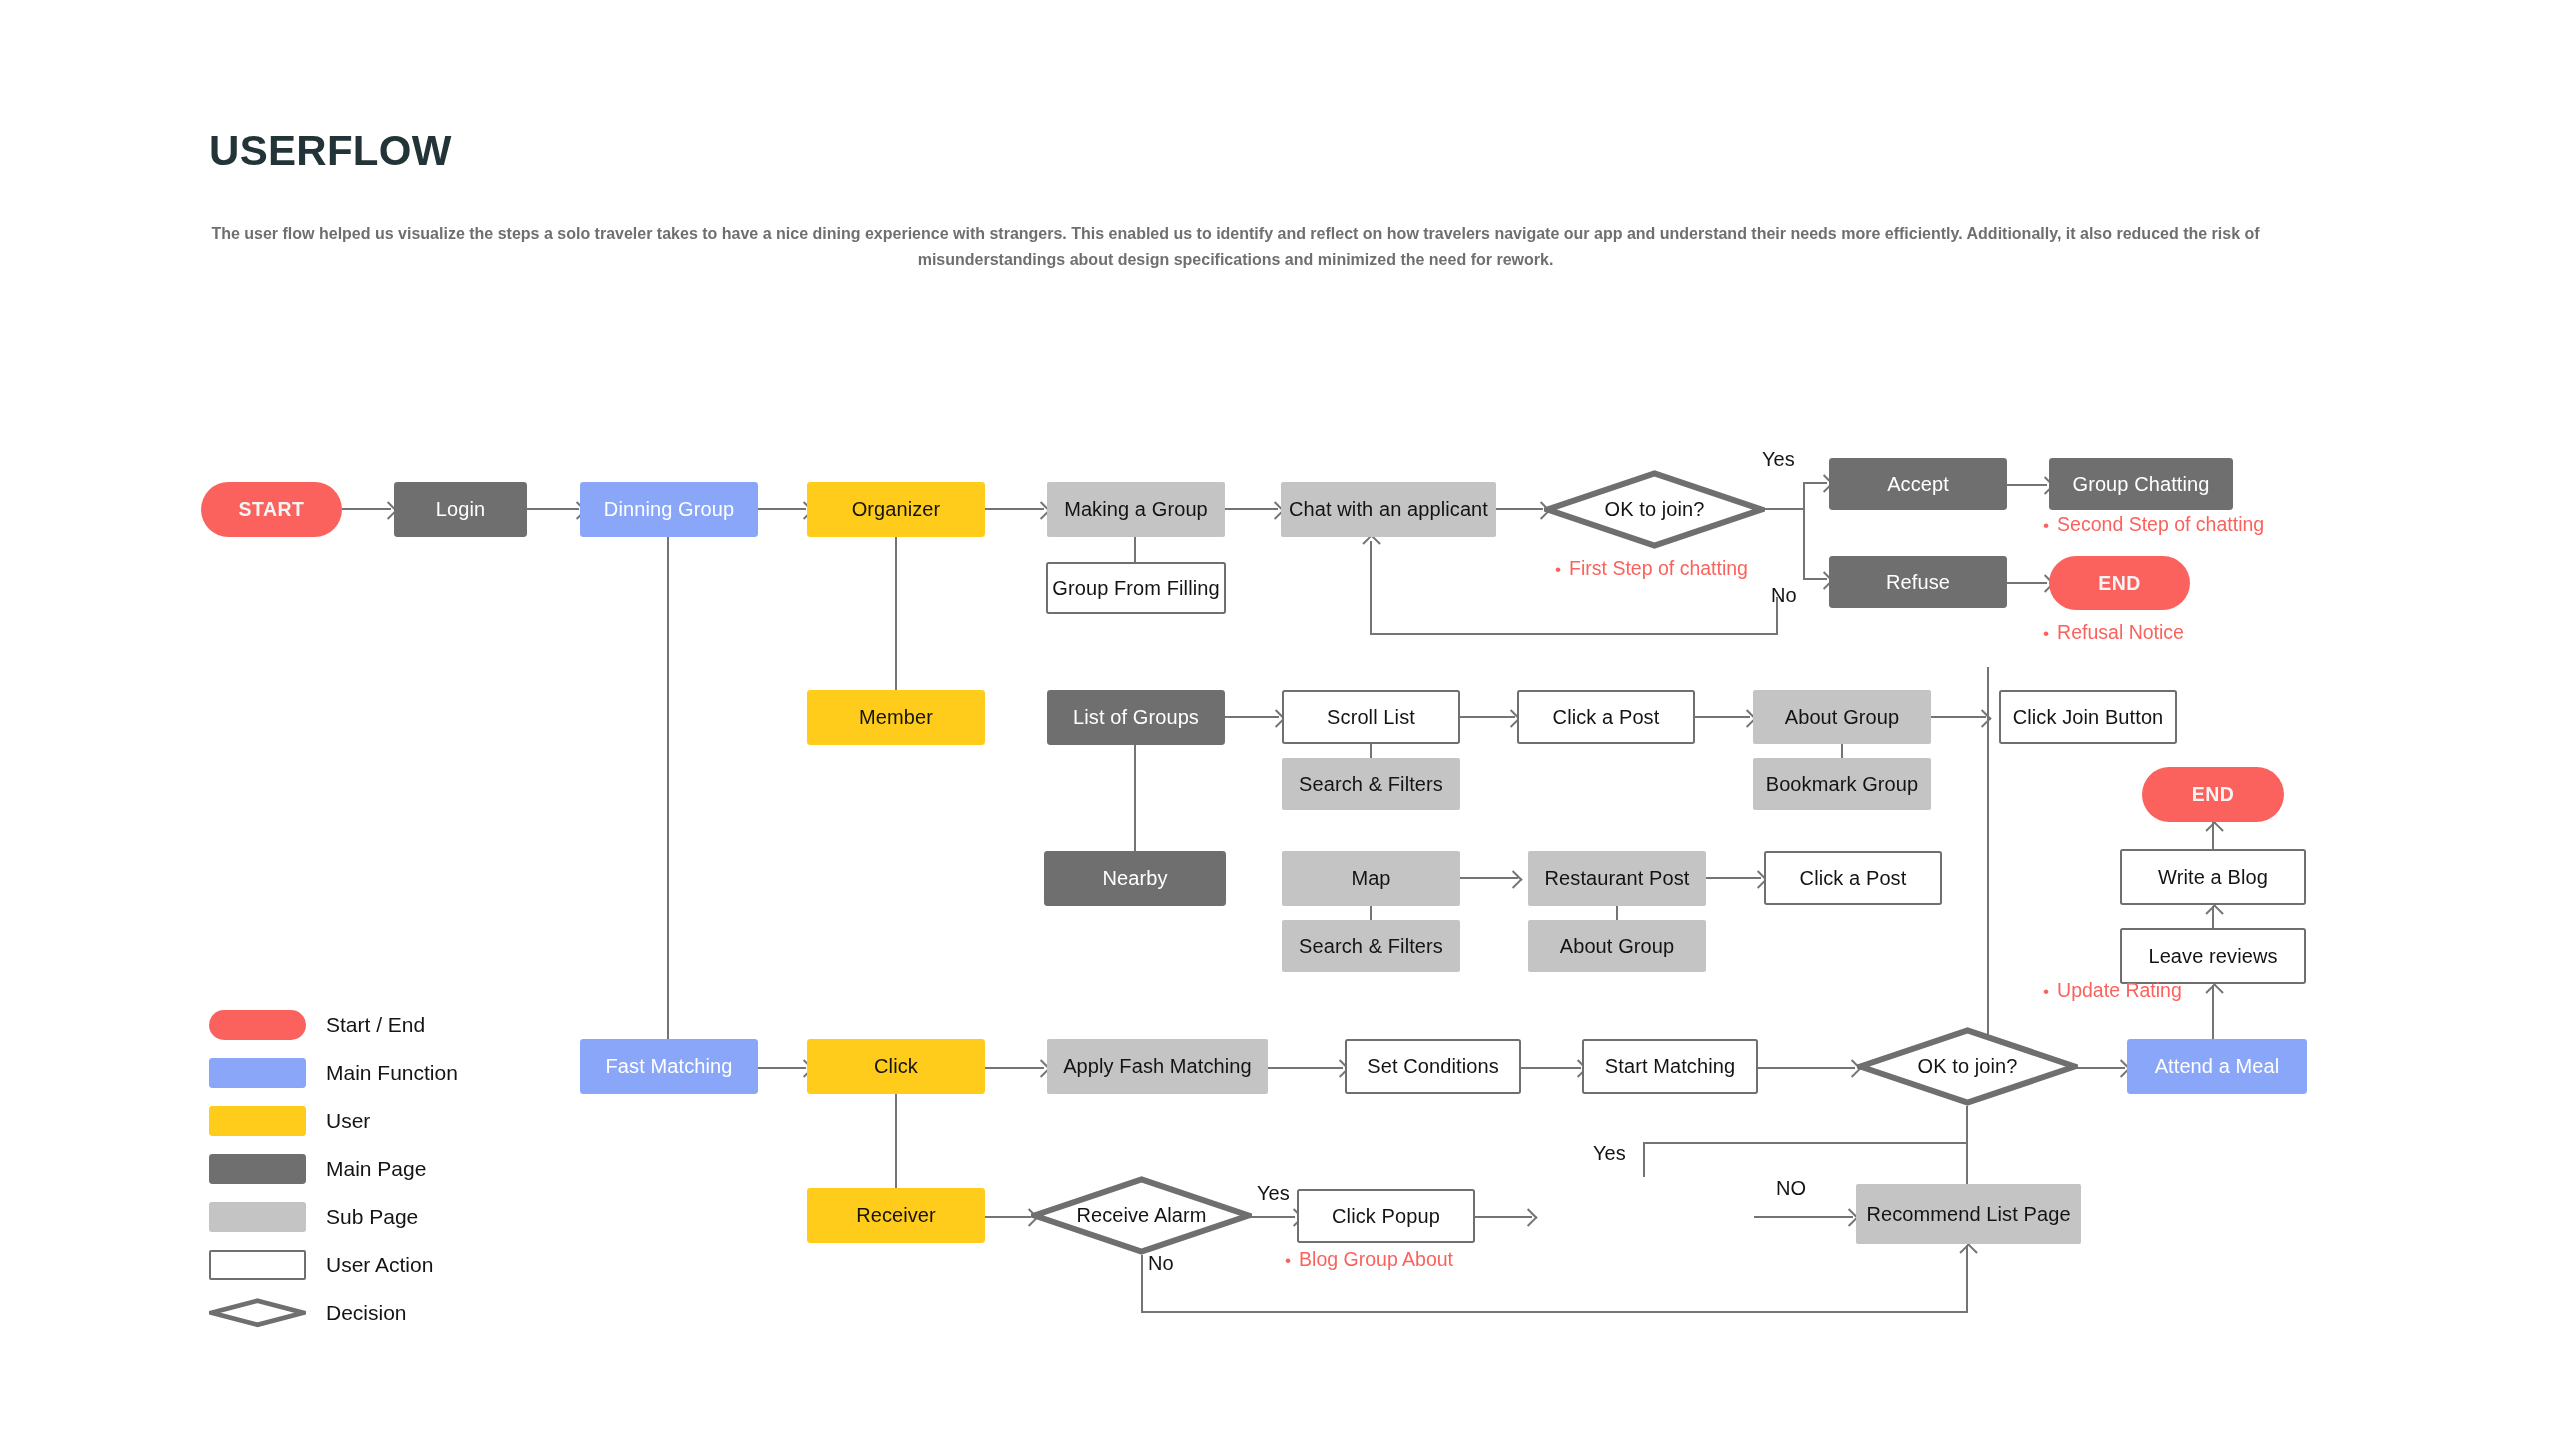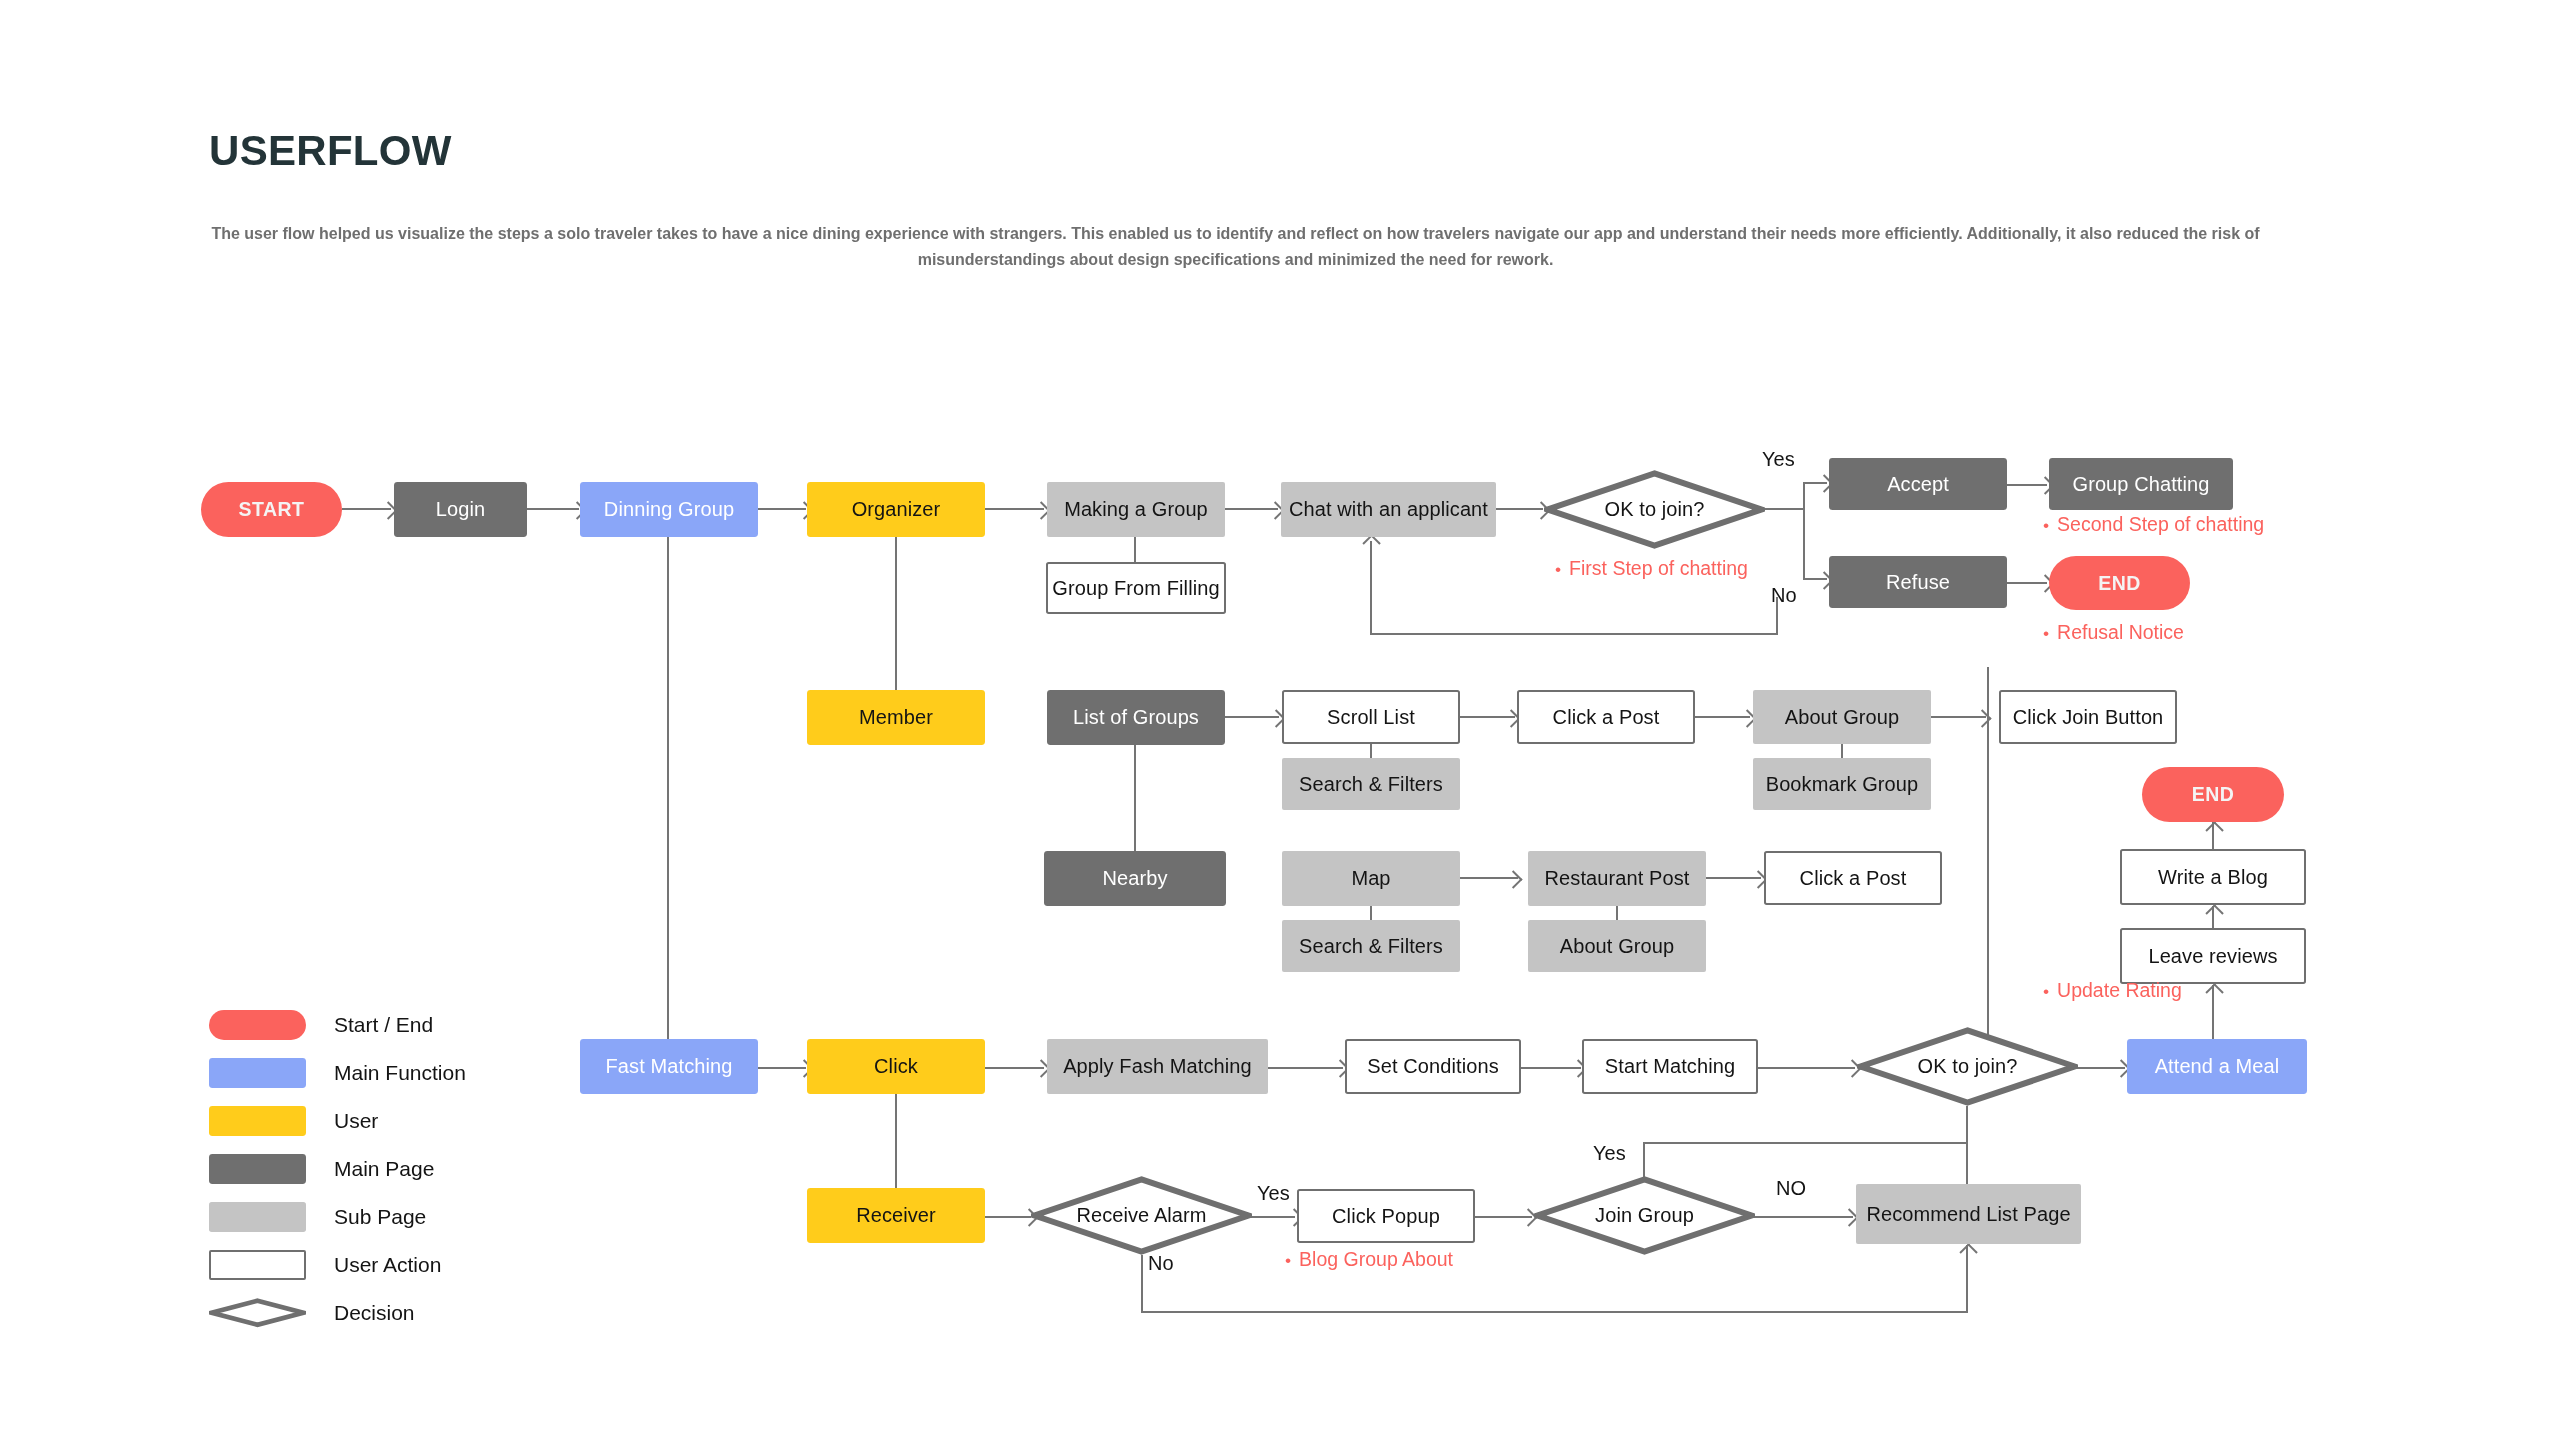--- a/index.html
+++ b/index.html
@@ -153,21 +153,21 @@
     position: relative;
   }
   .sw-startend { background:#fb625d; border-radius:17.4px; }
   .sw-mainfn   { background:#8aa6f8; border-radius:3.4px; }
   .sw-user     { background:#ffcc1b; border-radius:3.4px; }
   .sw-mainpage { background:#6f6f6f; border-radius:3.4px; }
   .sw-subpage  { background:#c4c4c4; border-radius:2.7px; }
   .sw-action   { background:#ffffff; border:2.7px solid #6f6f6f; border-radius:2px; }
   .sw-decision { background:transparent; }
   .legend-label {
-    margin-left: 28px;
+    margin-left: 20px;
     font-size: 21px;
     color: #141414;
   }
 </style>
 </head>
 <body>
 
 <div id="stage">
 
   <div class="page-title">USERFLOW</div>
@@ -369,26 +369,20 @@
   <span class="edge-label" style="left:1148px;top:1252px;">No</span>
 
   <div class="node n-action" style="left:1297px;top:1189px;width:178px;height:54px;">Click Popup</div>
   <div class="edge h" style="left:1474px;top:1216px;width:58px;"></div>
   <span class="chev right" style="left:1522px;top:1211px;"></span>
 
   <div class="note" style="left:1285px;top:1248px;">
     <span class="dot">•</span><span>Blog Group About</span>
   </div>
 
-  <div class="node n-decision" style="left:1534px;top:1176px;width:221px;height:79px;">
-    <svg class="dia-shape" viewBox="0 0 330 118" preserveAspectRatio="none">
-      <polygon points="165,5 325,59 165,113 5,59" fill="#ffffff" stroke="#6f6f6f" stroke-width="9"></polygon>
-    </svg>
-    <span class="dia-label">Join Group</span>
-  </div>
 
   <div class="edge h" style="left:1754px;top:1216px;width:99px;"></div>
   <span class="chev right" style="left:1843px;top:1211px;"></span>
   <span class="edge-label" style="left:1776px;top:1177px;">NO</span>
 
   <div class="edge v" style="left:1643px;top:1142px;height:35px;"></div>
   <div class="edge h" style="left:1643px;top:1142px;width:325px;"></div>
   <span class="edge-label" style="left:1593px;top:1142px;">Yes</span>
 
   <div class="node n-subpage" style="left:1856px;top:1184px;width:225px;height:60px;">Recommend List Page</div>

